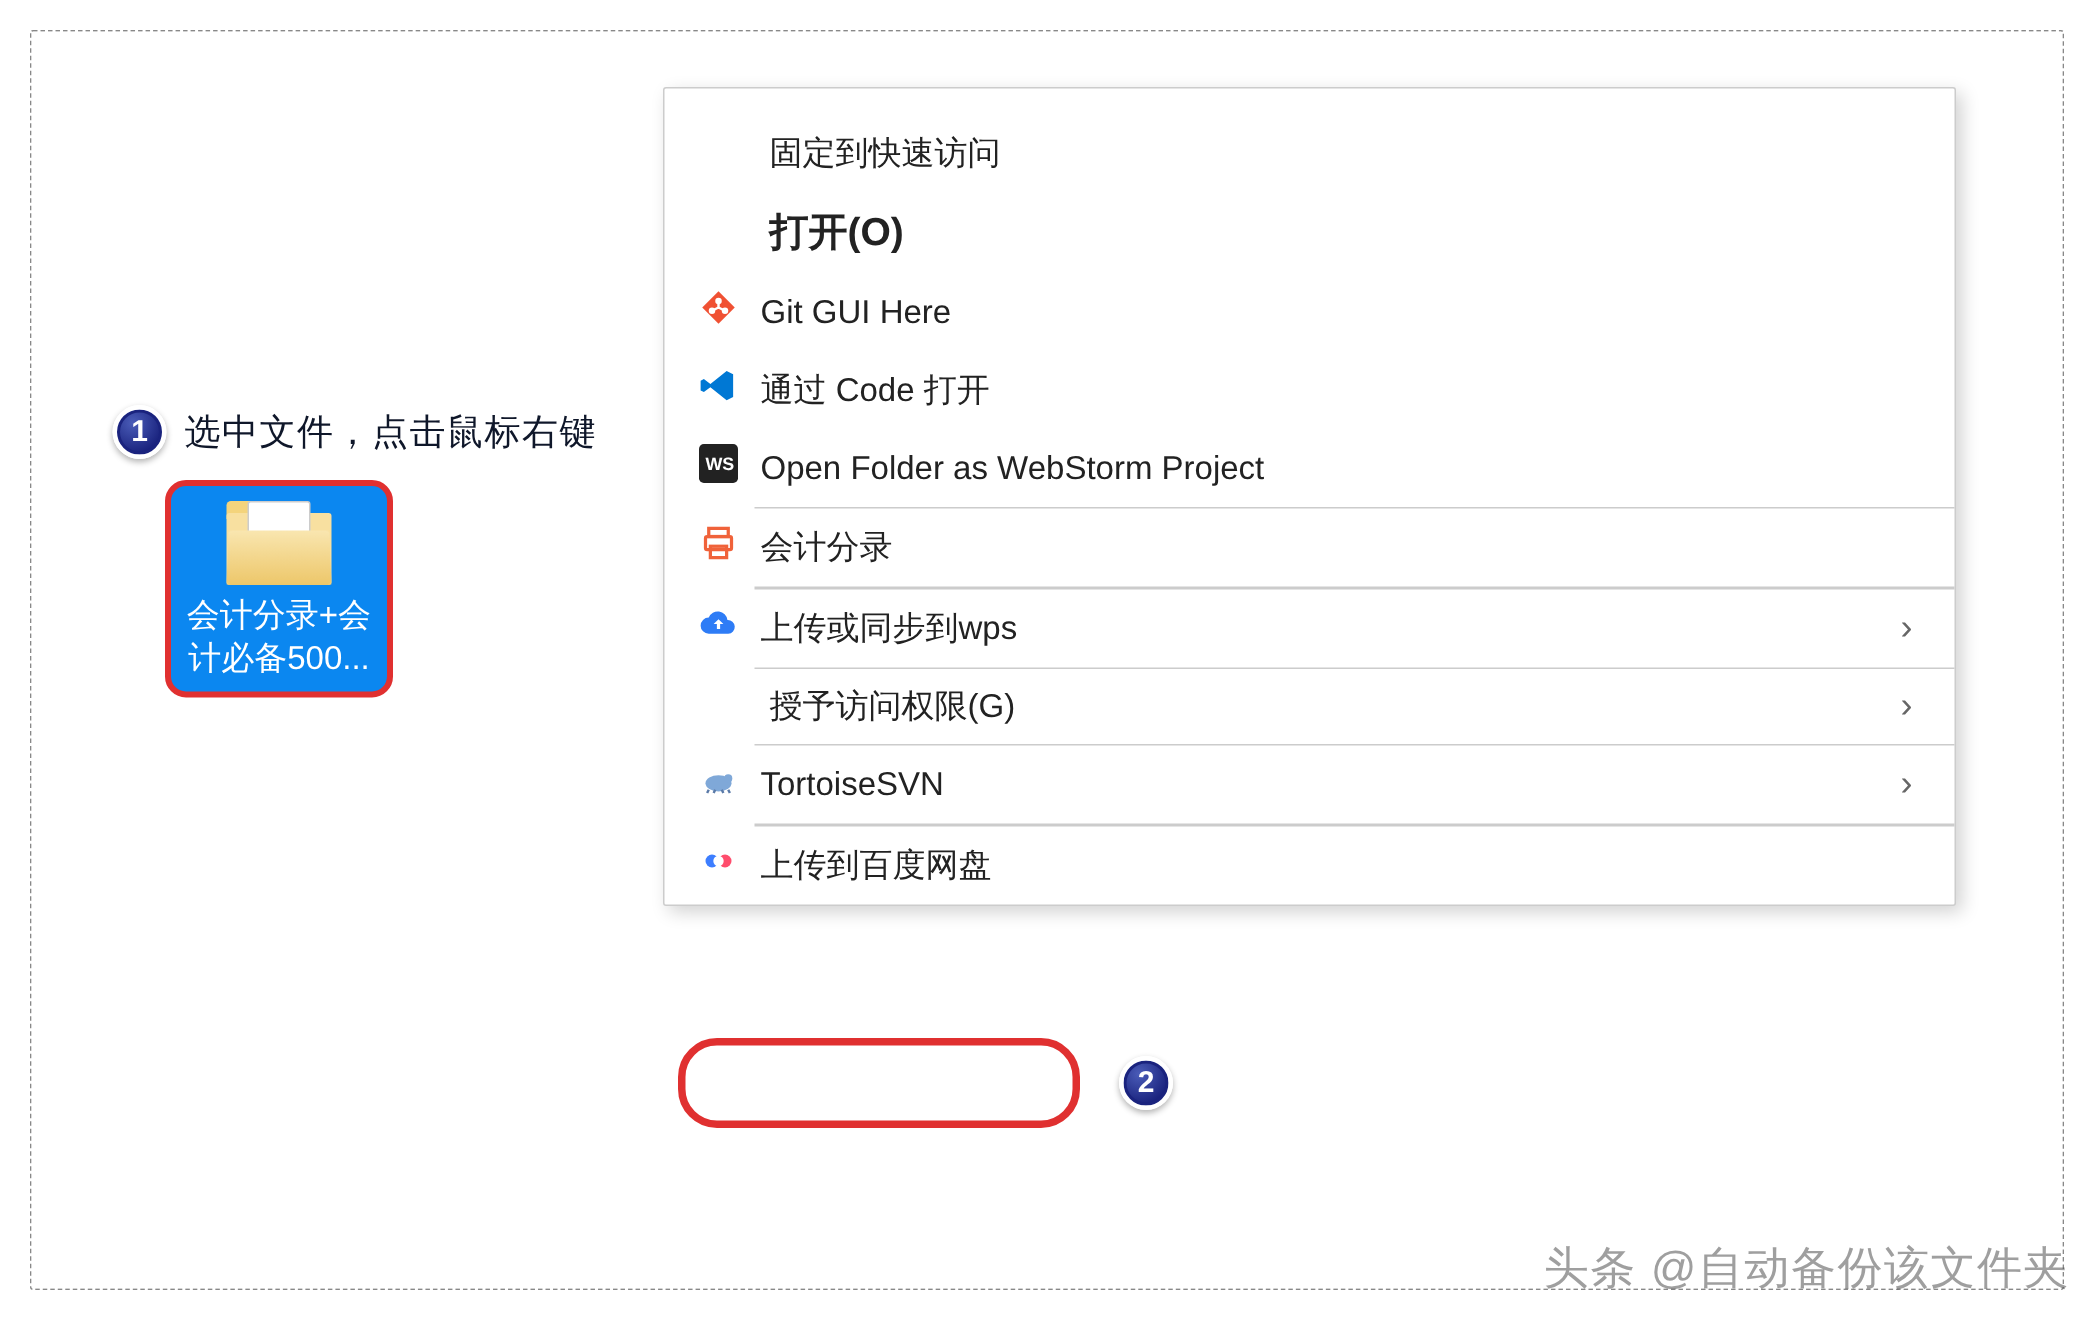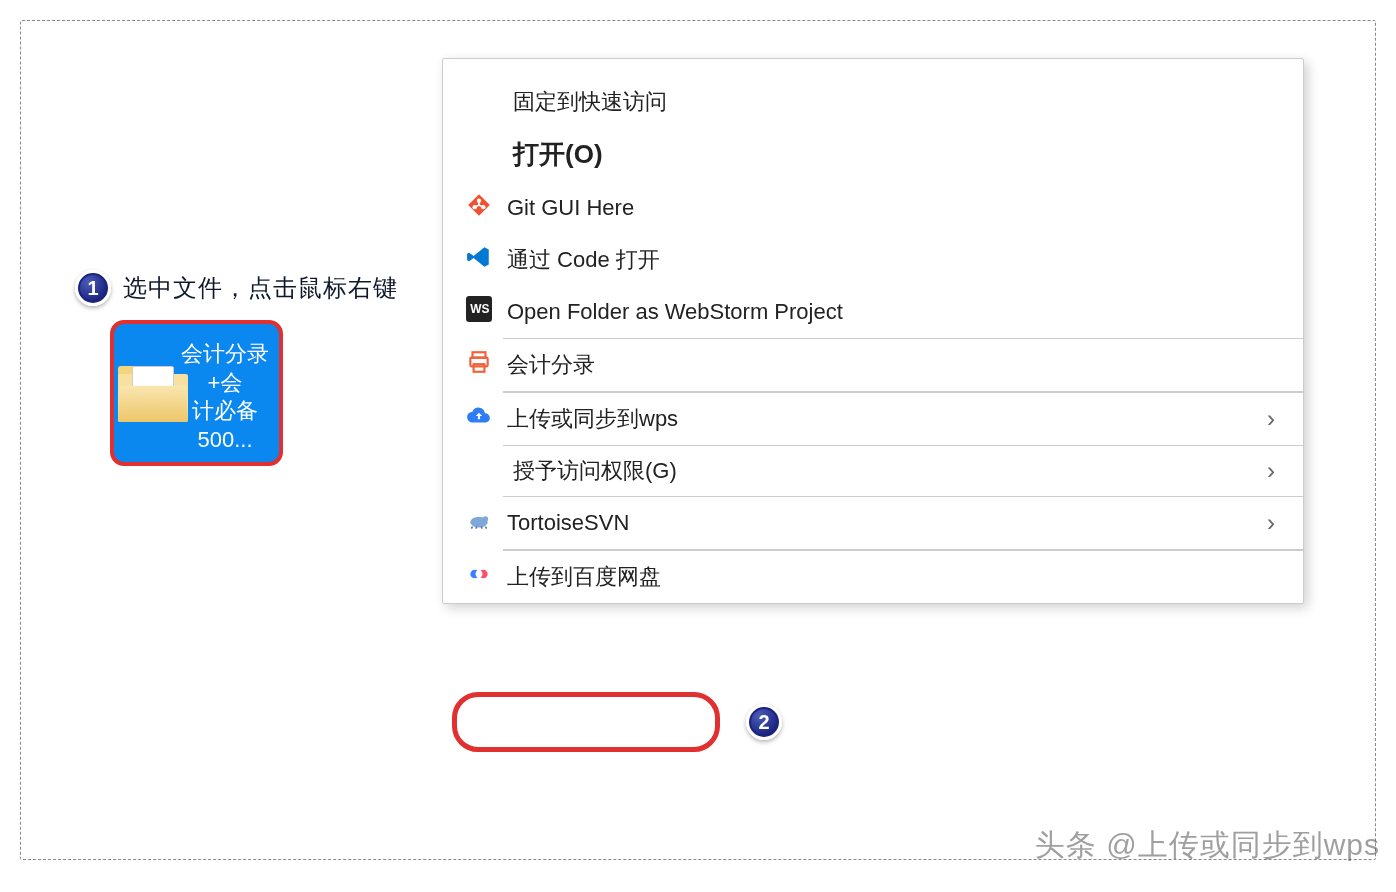--- a/index.html
+++ b/index.html
@@ -47,26 +47,26 @@
   .annotation1-text {
     color: #0f172a;
     font-size: 24px;
     font-weight: 500;
     letter-spacing: 1px;
   }
   .folder-group {
     position: absolute;
     left: 110px;
     top: 320px;
-    width: 173px;
+    width: 152px;
     border: 4px solid #e03030;
     border-radius: 14px;
     background: #0b87f0;
     display: flex;
-    flex-direction: row;
+    flex-direction: column;
     align-items: center;
     padding: 10px 4px 8px 4px;
   }
   .folder-icon {
     width: 70px;
     height: 56px;
     position: relative;
   }
   .folder-icon .tab {
     position: absolute;
@@ -312,13 +312,13 @@
     <span>上传到百度网盘</span>
   </div>
 
 
 </div>
 
 <div class="highlight"></div>
 
 <span class="badge badge2">2</span>
 
-<div class="watermark">头条 @上传或同步到wps</div>
+<div class="watermark">头条 @自动备份该文件夹</div>
 
 </body></html>

